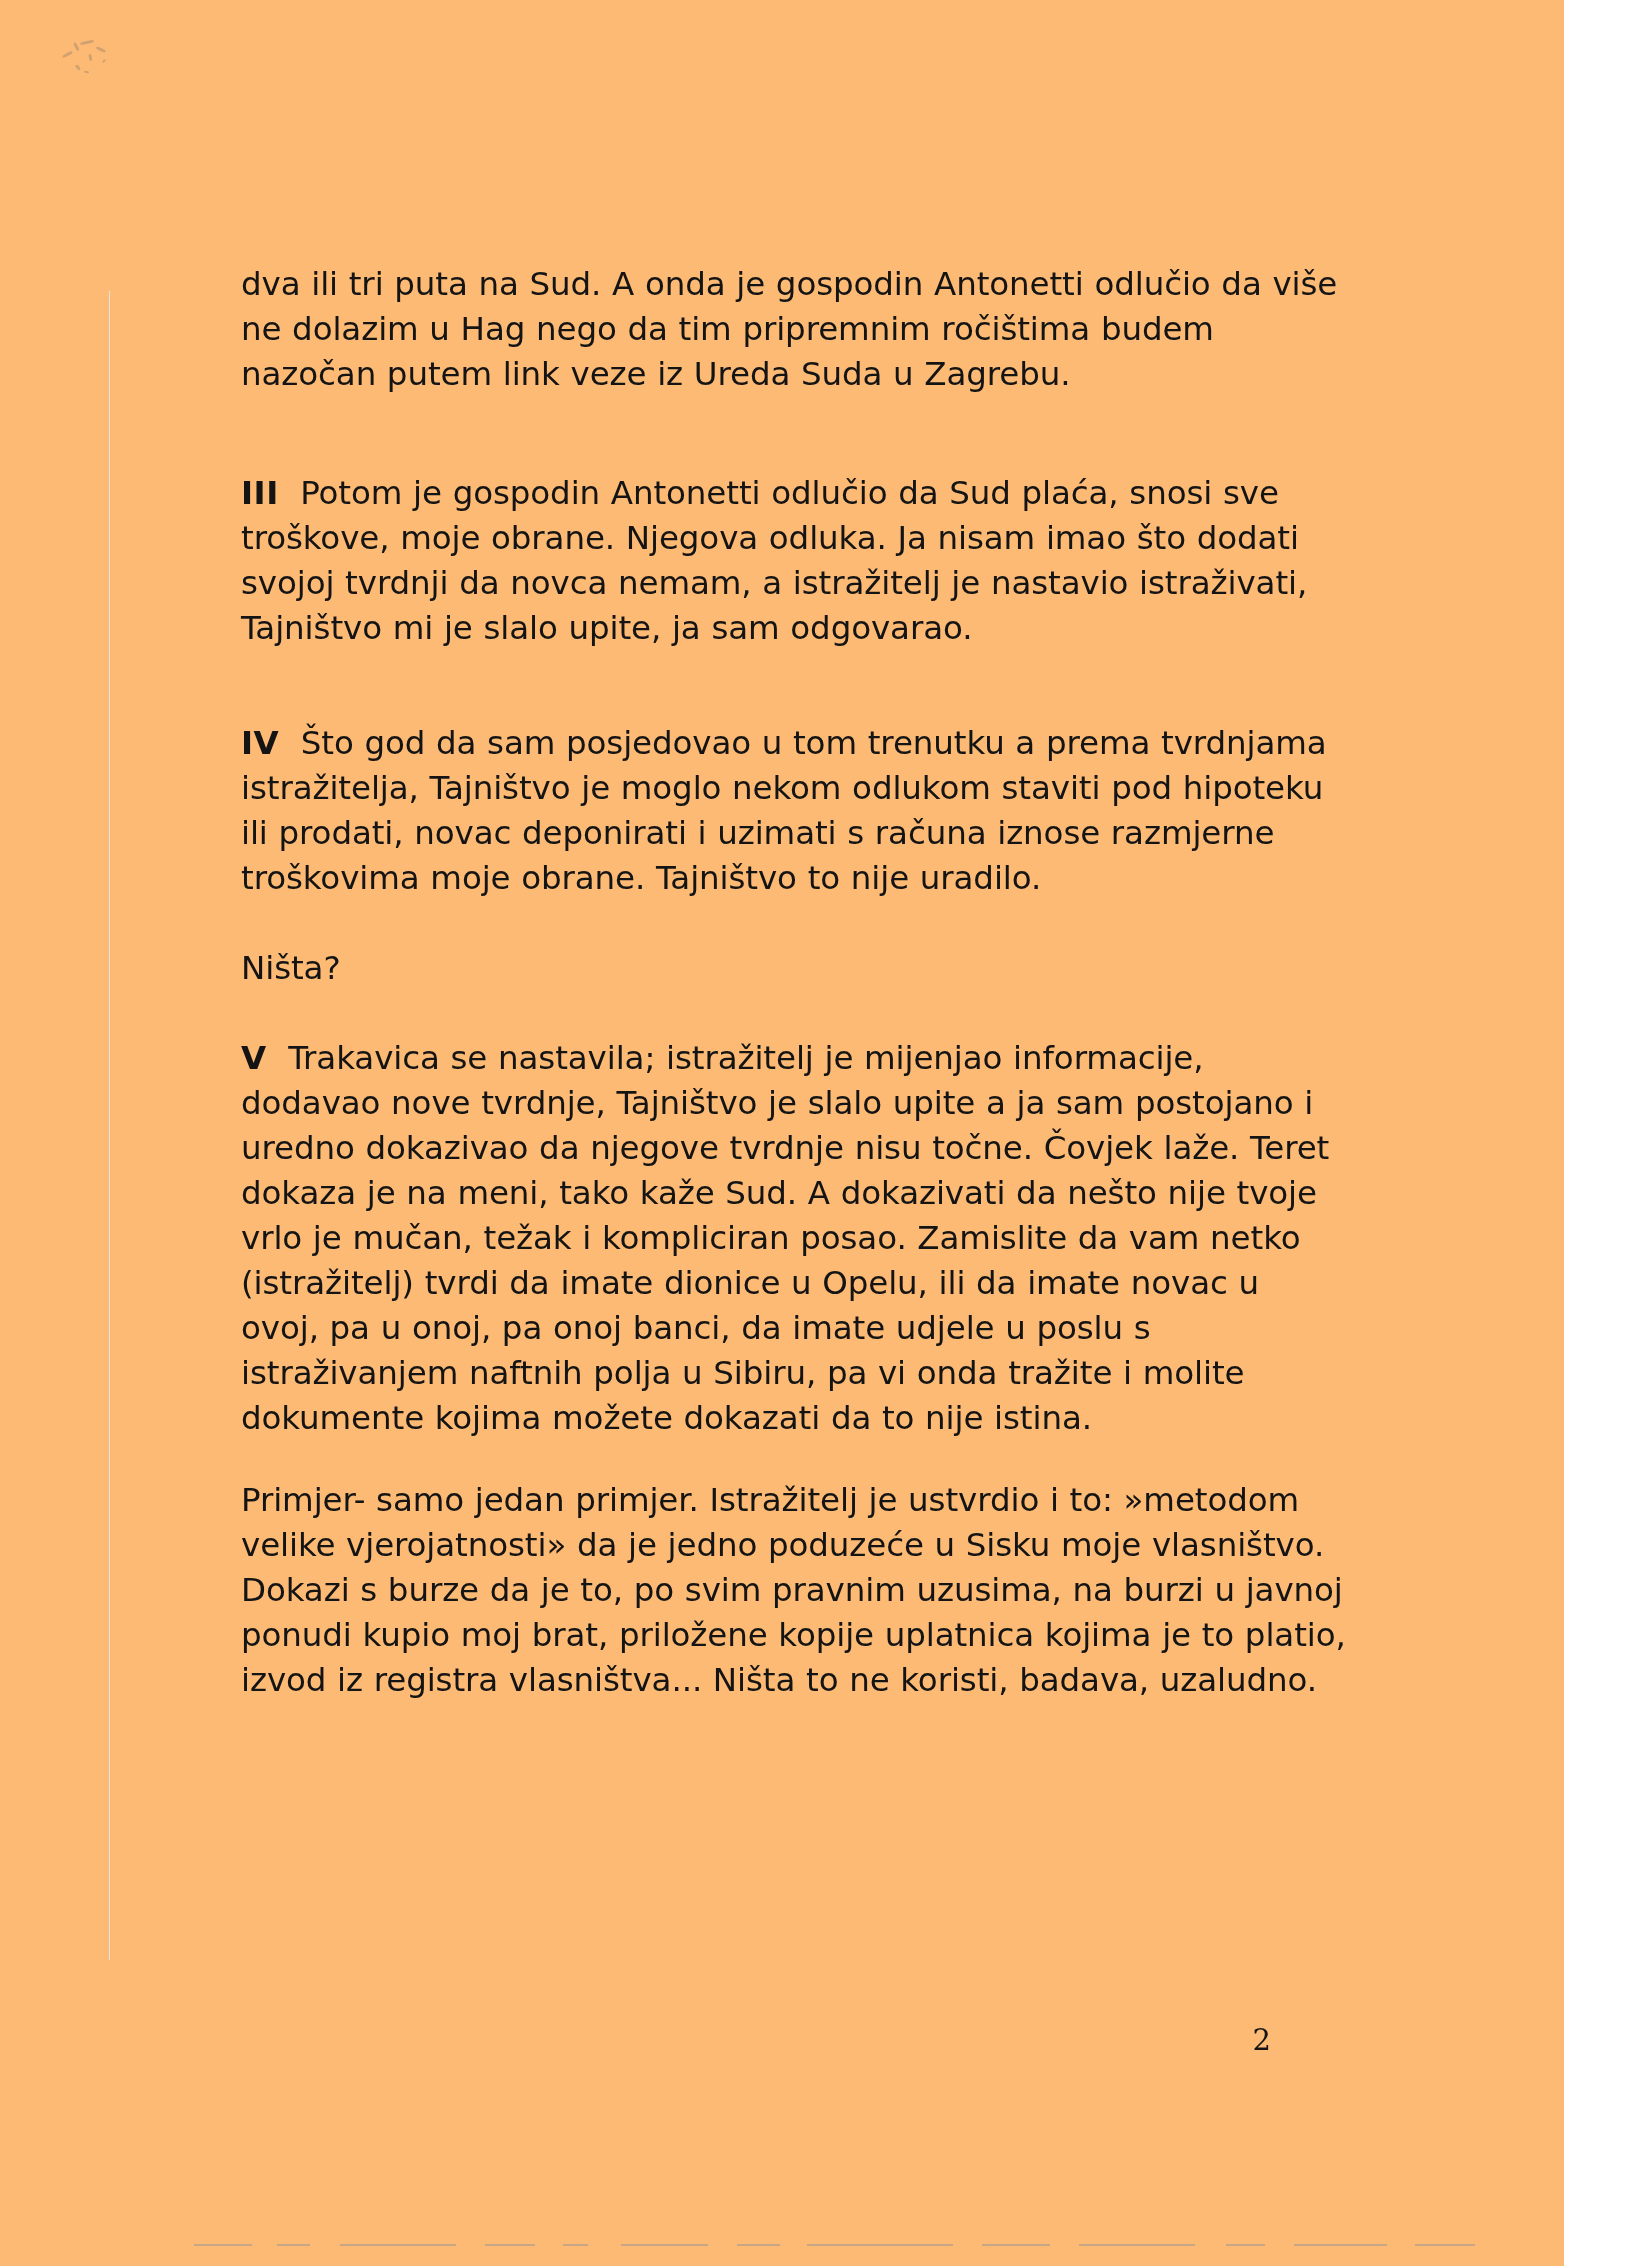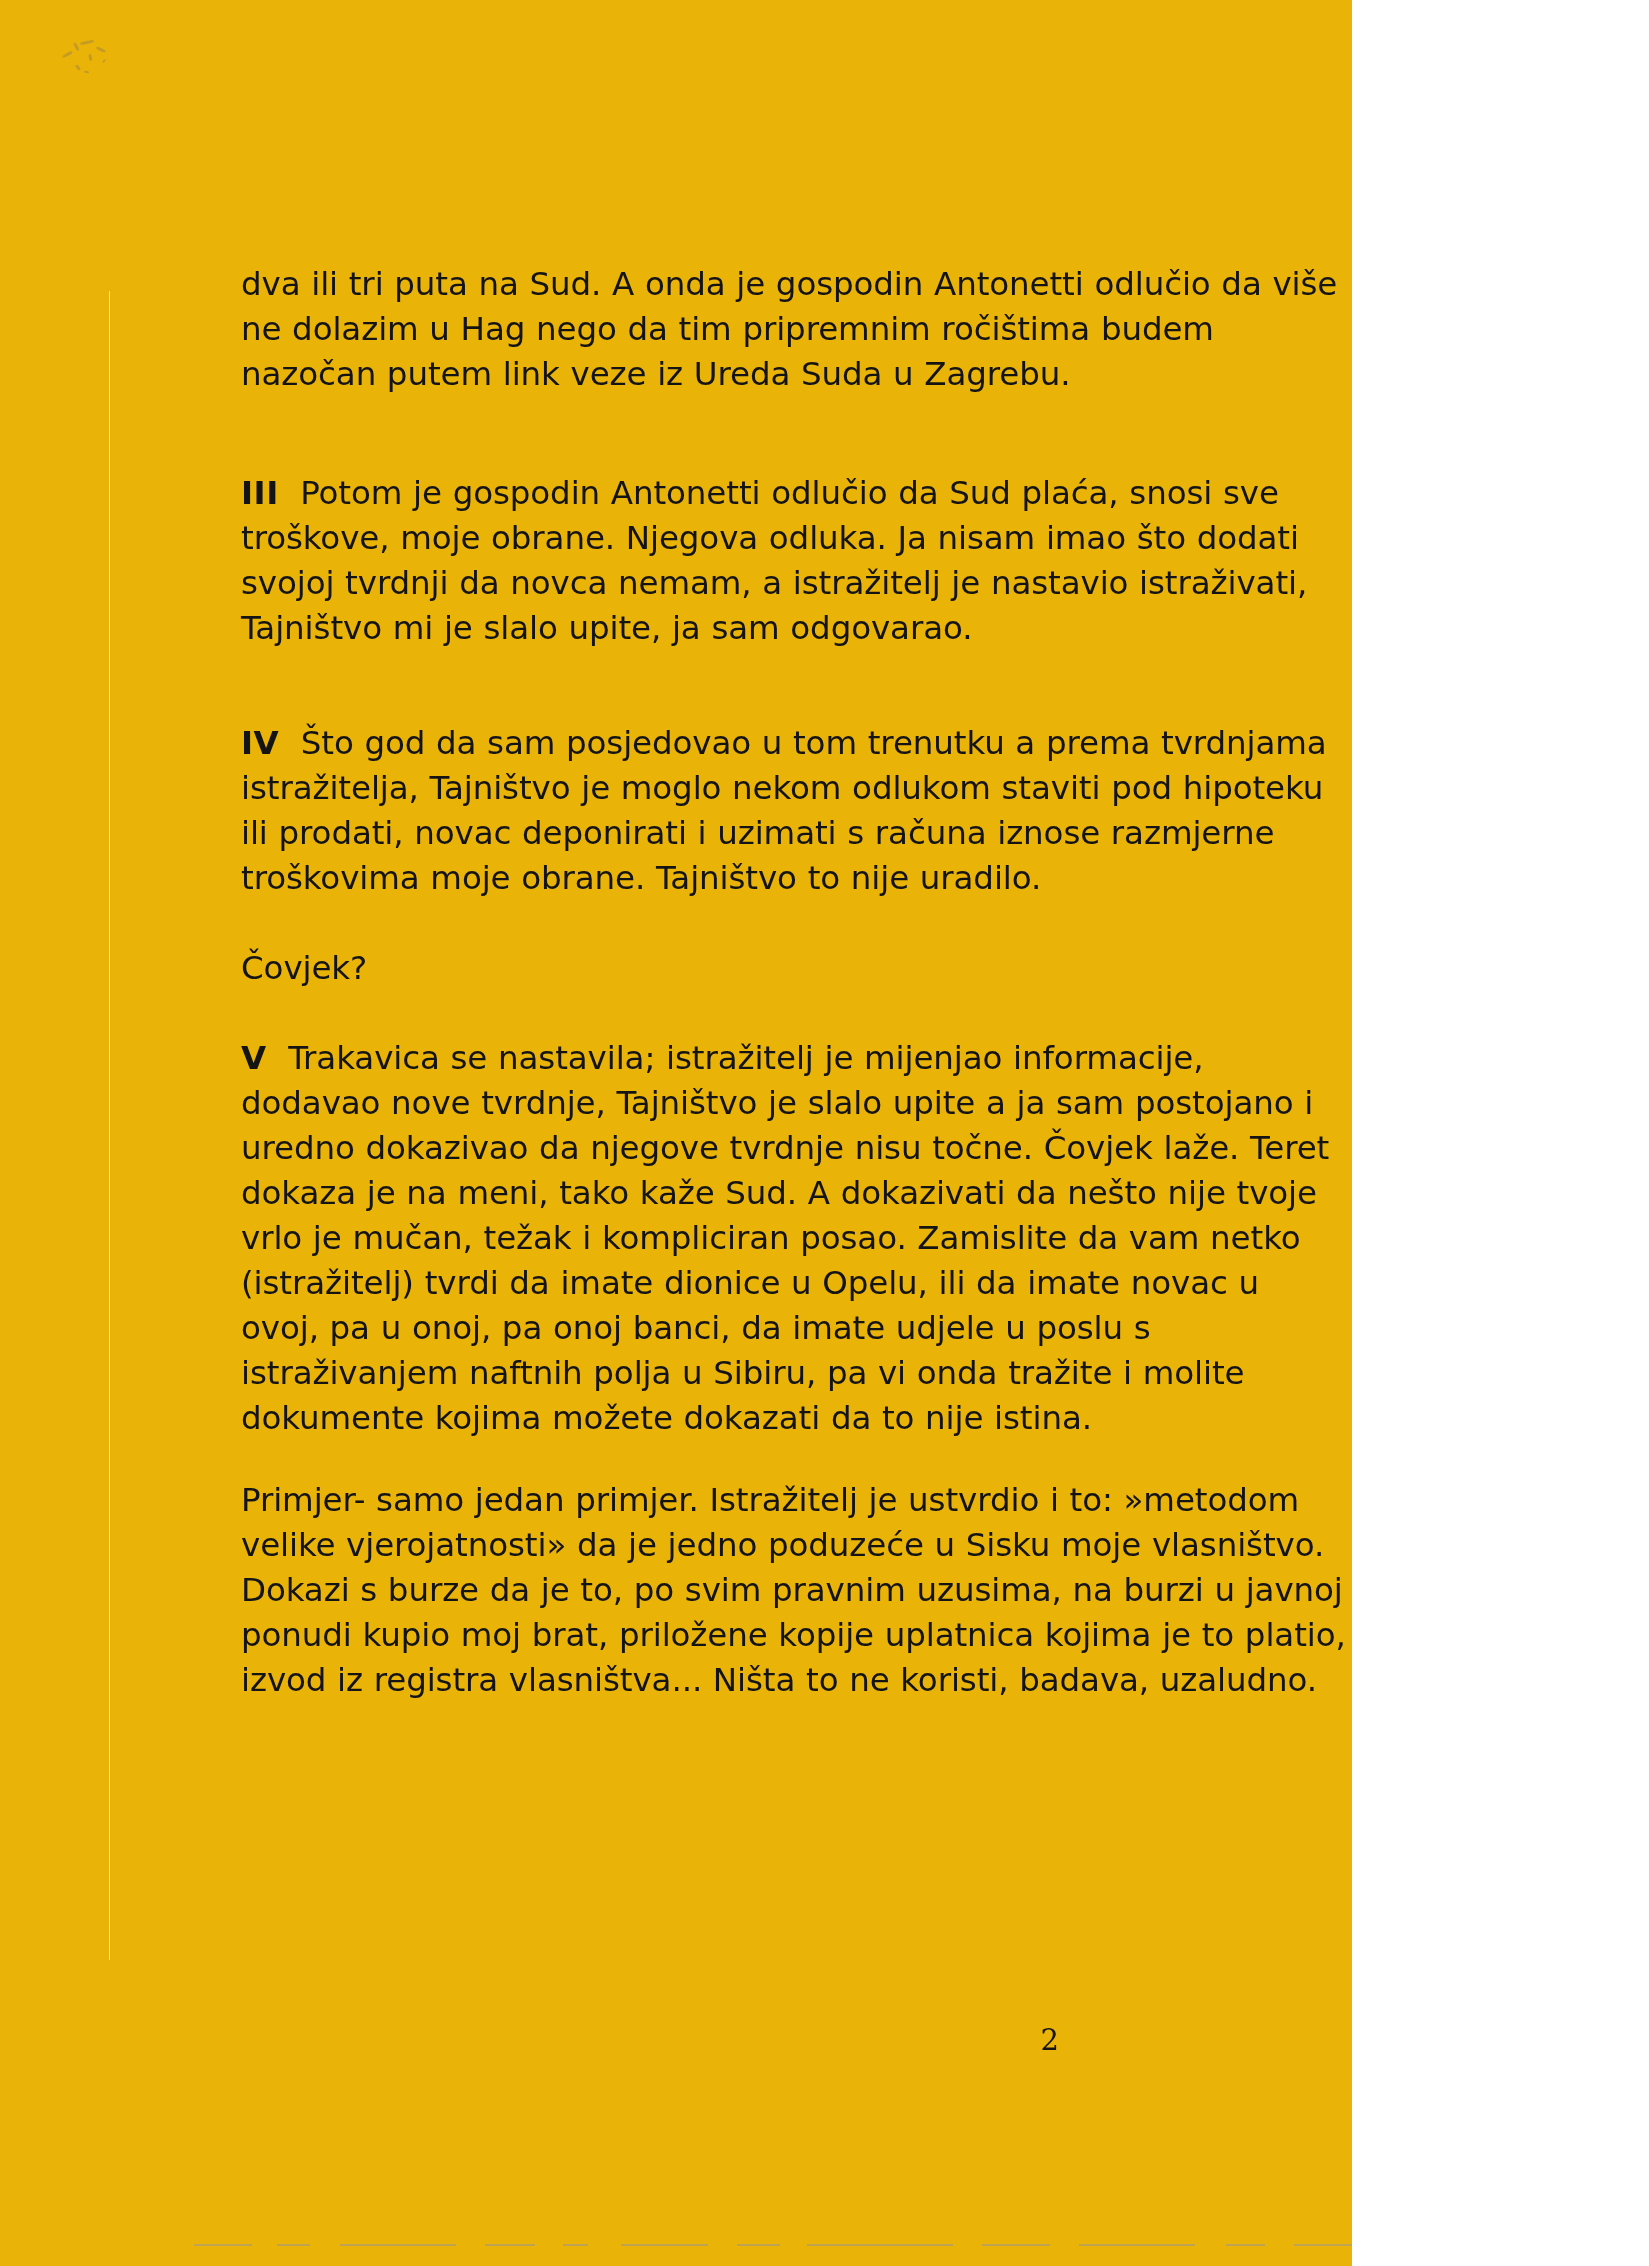--- a/index.html
+++ b/index.html
@@ -6,24 +6,25 @@
   html, body {
     margin: 0;
     padding: 0;
     background: #ffffff;
   }
   body {
     font-family: "DejaVu Sans", sans-serif;
   }
   .page {
     position: relative;
-    width: 1352px;
+    width: 1520px;
     height: 2267px;
-    background: #eab308;
+    background: #fdba74;
     overflow: hidden;
+    padding-left: 44px;
   }
 
   
   .scan-mark {
     position: absolute;
     left: 58px;
     top: 39px;
     width: 68px;
     height: 49px;
     opacity: 0.30;
@@ -150,21 +151,21 @@
     <div class="gap-xl"></div>
 
     <p class="para"><span class="roman">III</span><span>&nbsp; </span><span>Potom je gospodin Antonetti odlučio da Sud plaća, snosi sve troškove, moje obrane. Njegova odluka. Ja nisam imao što dodati svojoj tvrdnji da novca nemam, a istražitelj je nastavio istraživati, Tajništvo mi je slalo upite, ja sam odgovarao.</span></p>
 
     <div class="gap-lg"></div>
 
     <p class="para"><span class="roman">IV</span><span>&nbsp; </span><span>Što god da sam posjedovao u tom trenutku a prema tvrdnjama istražitelja, Tajništvo je moglo nekom odlukom staviti pod hipoteku ili prodati, novac deponirati i uzimati s računa iznose razmjerne troškovima moje obrane. Tajništvo to nije uradilo.</span></p>
 
     <div class="gap-md"></div>
 
-    <p class="para">Čovjek?</p>
+    <p class="para">Ništa?</p>
 
     <div class="gap-md"></div>
 
     <p class="para"><span class="roman">V</span><span>&nbsp; </span><span>Trakavica se nastavila; istražitelj je mijenjao informacije, dodavao nove tvrdnje, Tajništvo je slalo upite a ja sam postojano i uredno dokazivao da njegove tvrdnje nisu točne. Čovjek laže. Teret dokaza je na meni, tako kaže Sud. A dokazivati da nešto nije tvoje vrlo je mučan, težak i kompliciran posao. Zamislite da vam netko (istražitelj) tvrdi da imate dionice u Opelu, ili da imate novac u ovoj, pa u onoj, pa onoj banci, da imate udjele u poslu s istraživanjem naftnih polja u Sibiru, pa vi onda tražite i molite dokumente kojima možete dokazati da to nije istina.</span></p>
 
     <div class="gap-sm"></div>
 
     <p class="para">Primjer- samo jedan primjer. Istražitelj je ustvrdio i to: »metodom velike vjerojatnosti» da je jedno poduzeće u Sisku moje vlasništvo. Dokazi s burze da je to, po svim pravnim uzusima, na burzi u javnoj ponudi kupio moj brat, priložene kopije uplatnica kojima je to platio, izvod iz registra vlasništva... Ništa to ne koristi, badava, uzaludno.</p>
 
     <div class="gap-sm"></div>

